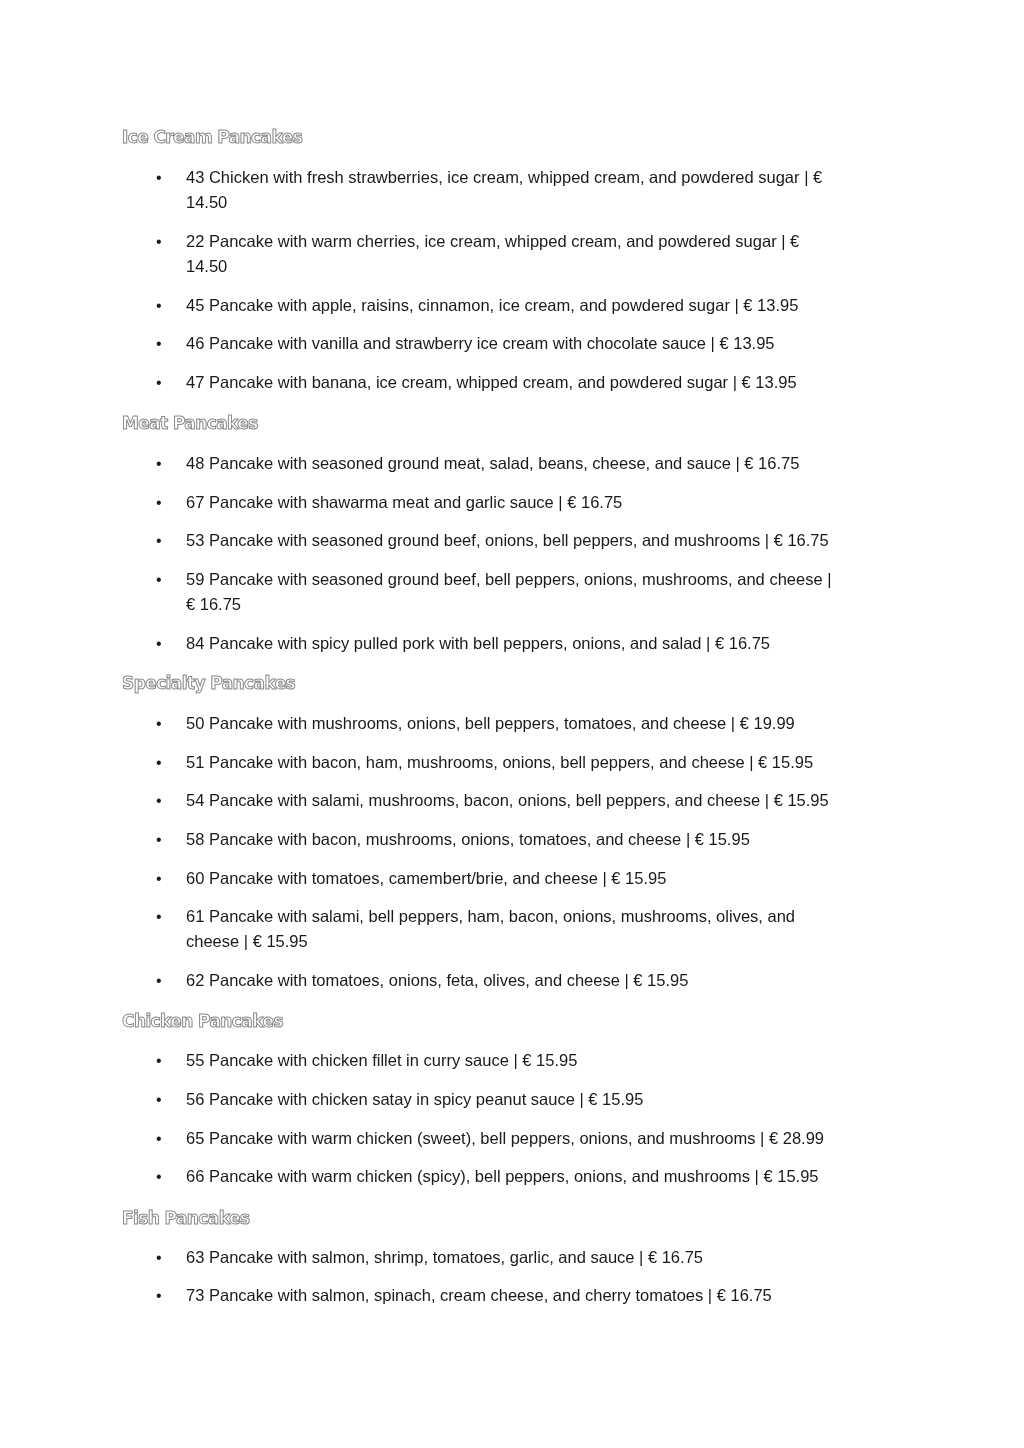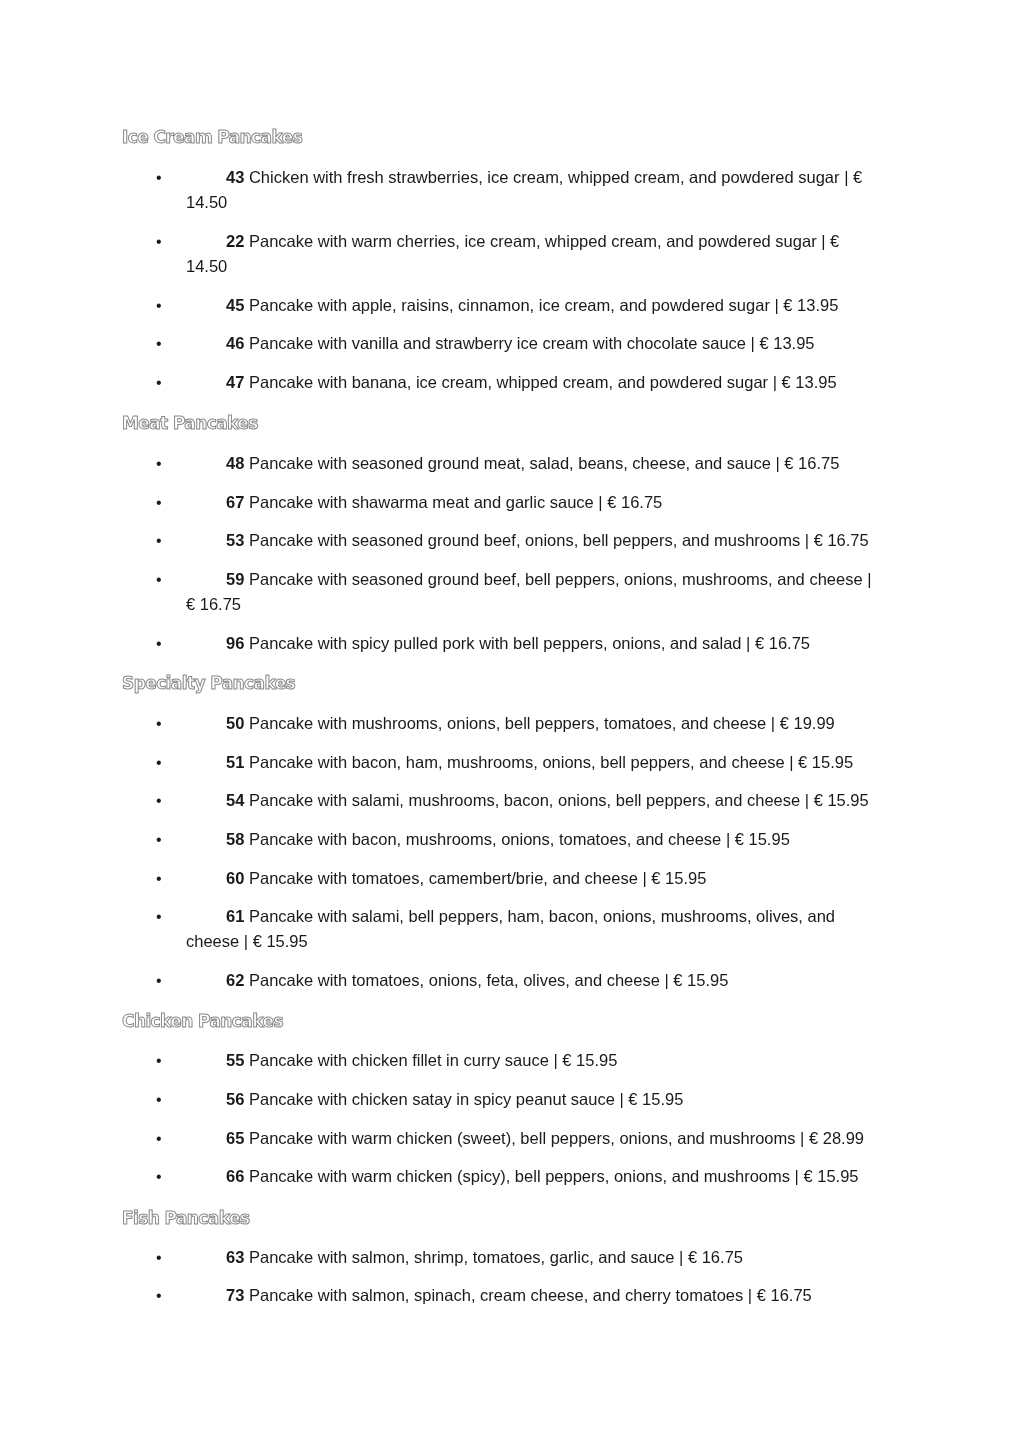--- a/index.html
+++ b/index.html
@@ -15,40 +15,40 @@
     text-shadow: 0 0 0.6px #b0b0b0;
     margin: 1px; line-height: 26px; white-space: nowrap;
   }
   .item {
     position: absolute; left: 186px; width: 715px;
     font-size: 16.5px; line-height: 25px; margin: 0;
   }
   .item .bullet {
     position: absolute; left: -30px; top: 0; font-size: 16px;
   }
-  .item .num { font-weight: bold; margin-left: 40px; }
+  .item .num { font-weight: normal; }
 </style>
 </head>
 <body>
 
 <div class="page">
 
   <h2 class="heading" style="top:123px">Ice Cream Pancakes</h2>
   <p class="item" style="top:165px"><span class="bullet">•</span><span class="num">43</span><span> Chicken with fresh strawberries, ice cream, whipped cream, and powdered sugar | €</span><br><span>14.50</span></p>
   <p class="item" style="top:229px"><span class="bullet">•</span><span class="num">22</span><span> Pancake with warm cherries, ice cream, whipped cream, and powdered sugar | €</span><br><span>14.50</span></p>
   <p class="item" style="top:293px"><span class="bullet">•</span><span class="num">45</span><span> Pancake with apple, raisins, cinnamon, ice cream, and powdered sugar | € 13.95</span></p>
   <p class="item" style="top:331px"><span class="bullet">•</span><span class="num">46</span><span> Pancake with vanilla and strawberry ice cream with chocolate sauce | € 13.95</span></p>
   <p class="item" style="top:370px"><span class="bullet">•</span><span class="num">47</span><span> Pancake with banana, ice cream, whipped cream, and powdered sugar | € 13.95</span></p>
 
   <h2 class="heading" style="top:409px">Meat Pancakes</h2>
   <p class="item" style="top:451px"><span class="bullet">•</span><span class="num">48</span><span> Pancake with seasoned ground meat, salad, beans, cheese, and sauce | € 16.75</span></p>
   <p class="item" style="top:490px"><span class="bullet">•</span><span class="num">67</span><span> Pancake with shawarma meat and garlic sauce | € 16.75</span></p>
   <p class="item" style="top:528px"><span class="bullet">•</span><span class="num">53</span><span> Pancake with seasoned ground beef, onions, bell peppers, and mushrooms | € 16.75</span></p>
   <p class="item" style="top:567px"><span class="bullet">•</span><span class="num">59</span><span> Pancake with seasoned ground beef, bell peppers, onions, mushrooms, and cheese |</span><br><span>€ 16.75</span></p>
-  <p class="item" style="top:631px"><span class="bullet">•</span><span class="num">96</span><span> Pancake with spicy pulled pork with bell peppers, onions, and salad | € 16.75</span></p>
+  <p class="item" style="top:631px"><span class="bullet">•</span><span class="num">84</span><span> Pancake with spicy pulled pork with bell peppers, onions, and salad | € 16.75</span></p>
 
   <h2 class="heading" style="top:669px">Specialty Pancakes</h2>
   <p class="item" style="top:711px"><span class="bullet">•</span><span class="num">50</span><span> Pancake with mushrooms, onions, bell peppers, tomatoes, and cheese | € 19.99</span></p>
   <p class="item" style="top:750px"><span class="bullet">•</span><span class="num">51</span><span> Pancake with bacon, ham, mushrooms, onions, bell peppers, and cheese | € 15.95</span></p>
   <p class="item" style="top:788px"><span class="bullet">•</span><span class="num">54</span><span> Pancake with salami, mushrooms, bacon, onions, bell peppers, and cheese | € 15.95</span></p>
   <p class="item" style="top:827px"><span class="bullet">•</span><span class="num">58</span><span> Pancake with bacon, mushrooms, onions, tomatoes, and cheese | € 15.95</span></p>
   <p class="item" style="top:866px"><span class="bullet">•</span><span class="num">60</span><span> Pancake with tomatoes, camembert/brie, and cheese | € 15.95</span></p>
   <p class="item" style="top:904px"><span class="bullet">•</span><span class="num">61</span><span> Pancake with salami, bell peppers, ham, bacon, onions, mushrooms, olives, and</span><br><span>cheese | € 15.95</span></p>
   <p class="item" style="top:968px"><span class="bullet">•</span><span class="num">62</span><span> Pancake with tomatoes, onions, feta, olives, and cheese | € 15.95</span></p>
 

